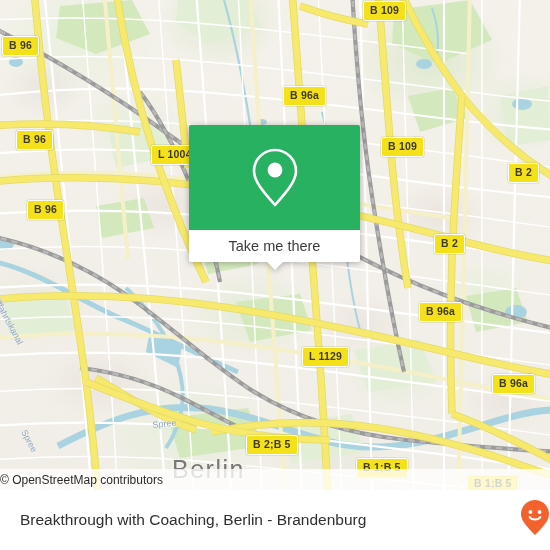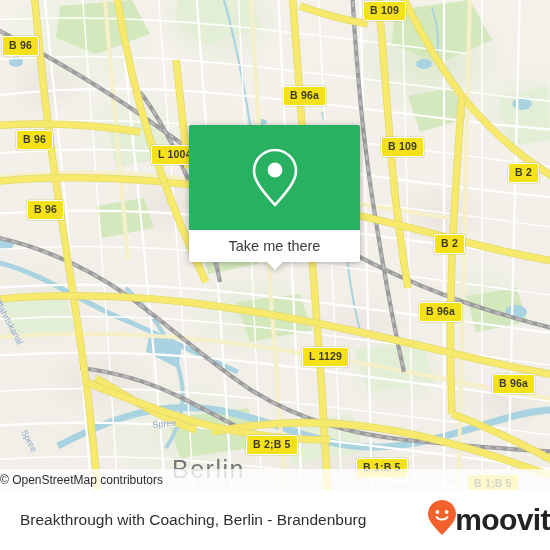--- a/index.html
+++ b/index.html
@@ -426,17 +426,16 @@
     <div class="footer-title">Breakthrough with Coaching, Berlin - Brandenburg</div>
     <div class="brand">
       <span class="brand-mark">
         <svg width="30" height="38" viewBox="0 0 30 38">
           <path d="M15 1 C7.3 1 1 7.3 1 15 C1 22 7.6 28.4 15 36 C22.4 28.4 29 22 29 15 C29 7.3 22.7 1 15 1 Z" fill="#f3622d"></path>
           <circle cx="10.4" cy="13" r="1.9" fill="#ffffff"></circle>
           <circle cx="19.6" cy="13" r="1.9" fill="#ffffff"></circle>
           <path d="M9.6 18 C11.4 21.2 18.6 21.2 20.4 18" fill="none" stroke="#ffffff" stroke-width="2" stroke-linecap="round"></path>
         </svg>
       </span>
-      <span class="brand-word">moovit</span>
     </div>
   </div>
 
 </div>
 
 </body></html>

